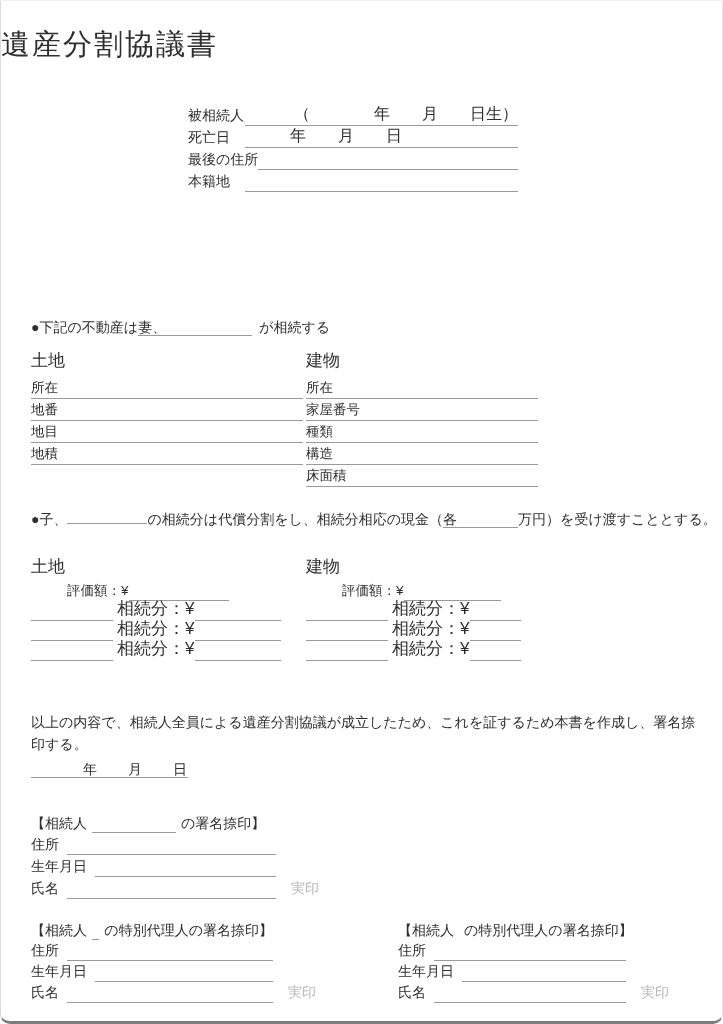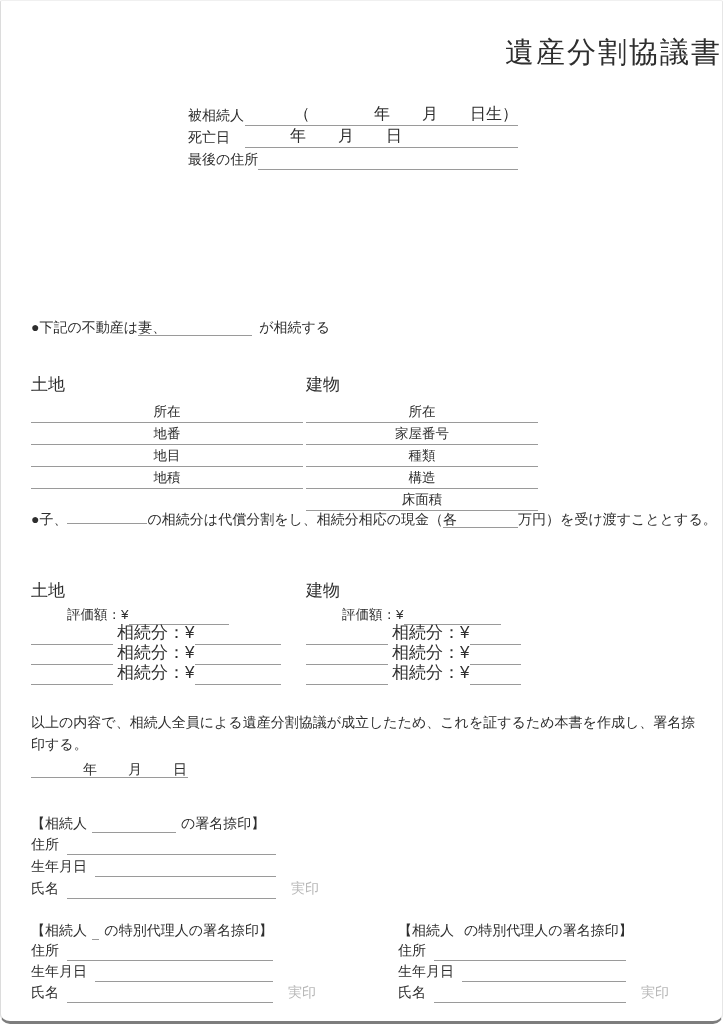--- a/index.html
+++ b/index.html
@@ -18,22 +18,22 @@
     width:723px;height:1024px;
     background:#fff;
     border-left:1px solid #dcdcdc;
     border-right:1px solid #e6e6e6;
     border-top:1px solid #f0f0f0;
     border-bottom:3px solid #7d7d7d;
     border-radius:2px 2px 10px 10px;
     overflow:hidden;
   }
   .title{
-    position:absolute;top:32px;left:0;width:100%;
-    text-align:right;font-size:29px;font-weight:normal;
+    position:absolute;top:24px;left:0;width:100%;
+    text-align:left;font-size:29px;font-weight:normal;
     letter-spacing:2px;
   }
   
   .decedent{position:absolute;top:103px;left:187px;width:330px;}
   .drow{display:flex;align-items:flex-end;height:22px;font-size:14px;}
   .drow .lbl{min-width:57px;padding-bottom:1px;white-space:nowrap;}
   .drow .fill{flex:1;border-bottom:1px solid var(--line);display:flex;min-height:1px;}
   .drow .note{font-size:16px;white-space:nowrap;padding-bottom:0;}
   .fill.right{justify-content:flex-end;}
   .fill.pad45 .note{padding-left:45px;}
@@ -50,22 +50,22 @@
   
   .bullet{position:absolute;left:30px;font-size:14px;white-space:nowrap;}
   #bullet1{top:318px;}
   #bullet2{top:510px;}
   .gap-r{margin-right:7px;}
   
   .props{position:absolute;top:350px;left:0;width:723px;height:140px;}
   .pcol{position:absolute;top:0;}
   .pcol.land{left:30px;width:272px;}
   .pcol.bldg{left:305px;width:232px;}
-  .colhead{font-size:17px;font-weight:normal;margin-bottom:6px;line-height:20px;margin-top:24px;}
-  .prow{border-bottom:1px solid var(--line);height:22px;font-size:13.5px;line-height:21px;white-space:nowrap;text-align:center;}
+  .colhead{font-size:17px;font-weight:normal;margin-bottom:6px;line-height:20px;}
+  .prow{border-bottom:1px solid var(--line);height:22px;font-size:13.5px;line-height:21px;white-space:nowrap;}
   
   .vals{position:absolute;top:556px;left:0;width:723px;height:120px;}
   .vcol{position:absolute;top:0;}
   .vcol.land{left:30px;width:250px;}
   .vcol.bldg{left:305px;width:215px;}
   .vcol .colhead{margin-bottom:4px;}
   .vrow{display:flex;align-items:flex-end;height:20px;font-size:13.5px;}
   .vcol.land .vrow{width:198px;}
   .vcol.bldg .vrow{width:195px;}
   .vrow .lbl{padding-bottom:1px;white-space:nowrap;padding-left:36px;}
@@ -112,20 +112,24 @@
     <div class="drow">
       <span class="lbl">死亡日</span>
       <span class="fill pad45">
           <span class="note">年　　月　　日</span>
         </span>
     </div>
     <div class="drow">
       <span class="lbl">最後の住所</span>
       <span class="fill"></span>
     </div>
+    <div class="drow">
+      <span class="lbl">本籍地</span>
+      <span class="fill"></span>
+    </div>
   </div>
 
 
   <div class="bullet" id="bullet1">
     <span>●下記の不動産は</span><span class="u w114 gap-r">妻、</span><span>が相続する</span>
   </div>
 
   <div class="props">
     <div class="pcol land">
       <div class="colhead">土地</div>

